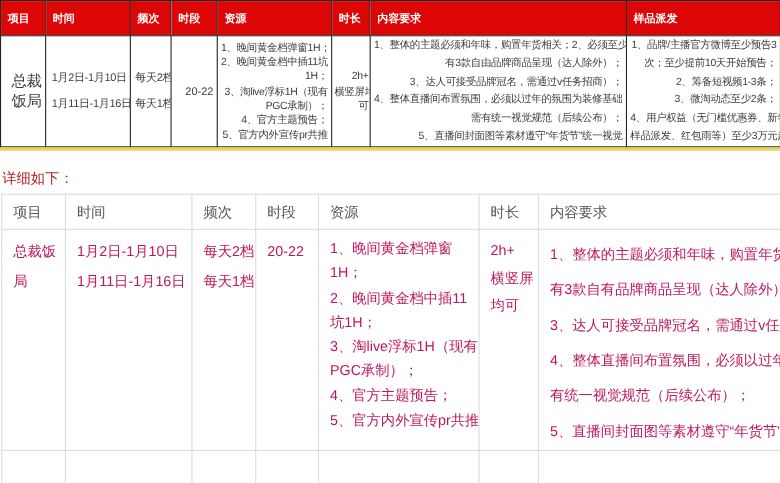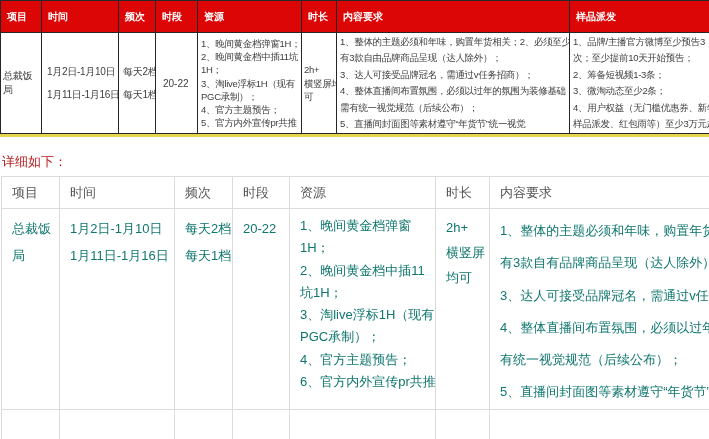--- a/index.html
+++ b/index.html
@@ -9,36 +9,36 @@
   html,body{margin:0;padding:0;}
   body{
     width:709px;height:439px;overflow:hidden;background:#fff;position:relative;
     font-family:"Liberation Sans","DejaVu Sans",sans-serif;
   }
   .page{position:absolute;inset:0;width:709px;height:439px;overflow:hidden;}
 
   
   table{border-collapse:collapse;table-layout:fixed;}
   .t1{position:absolute;top:0;left:0;width:709px;}
-  .t1 th,.t1 td{border:1px solid #262626;overflow:hidden;}
+  .t1 th,.t1 td{border:1px solid #262626;overflow:hidden;text-align:right;}
   .t1 thead tr{height:32px;}
   .t1 thead th{
     background:var(--header-red,#dd0606);color:#fff;font-size:10px;font-weight:bold;
     text-align:left;padding:0 0 0 6px;
   }
   .t1 tbody tr{height:100px;}
   .t1 tbody td{
     font-size:9.5px;color:#3d3d3d;vertical-align:middle;
     padding:1px 3px;letter-spacing:-0.3px;
   }
   .pre{white-space:pre;}
   .lh13{line-height:13.3px;}
   .lh16{line-height:16.4px;}
   .lh23{line-height:23px;}
-  .t1 .proj{padding-left:2px;font-size:10px;letter-spacing:-0.2px;}
+  .t1 .proj{padding-left:2px;font-size:14px;letter-spacing:-0.2px;}
   .t1 .c-time{padding-left:5px;font-size:10px;}
   .t1 .c-freq{padding-left:4px;font-size:10px;}
   .t1 .slot{padding-left:7px;font-size:10px;letter-spacing:0;}
   .t1 .dur{padding-left:2px;padding-right:1px;}
 
   .yellow-bar{
     position:absolute;top:134px;left:0;width:709px;height:3px;
     background:var(--divider-yellow,#e6d44e);
   }
 
@@ -49,21 +49,21 @@
   
   .t2{position:absolute;top:176px;left:1px;width:823px;background:#fff;}
   .t2 th,.t2 td{border:1px solid #dcdcdc;overflow:hidden;}
   .t2 thead tr{height:32px;}
   .t2 thead th{
     font-size:13px;font-weight:normal;color:#555;text-align:left;padding:0 0 0 10px;background:#fff;
   }
   .t2 tbody tr.main{height:194px;}
   .t2 tbody tr.empty{height:30px;}
   .t2 tbody td{
-    font-size:13px;color:#0f766e;vertical-align:top;padding:6px 6px 0 10px;
+    font-size:13px;color:#be185d;vertical-align:top;padding:6px 6px 0 10px;
   }
   .lh22{line-height:22.3px;}
   .lh25{line-height:25px;}
   .lh27{line-height:27px;}
   .lh32{line-height:32.3px;}
 </style>
 </head>
 <body>
 
 <div class="page">
@@ -159,21 +159,21 @@
         <td class="pre lh27">每天2档
 每天1档</td>
         <td class="pre lh27">20-22</td>
         <td class="pre lh22">1、晚间黄金档弹窗
 1H；
 2、晚间黄金档中插11
 坑1H；
 3、淘live浮标1H（现有
 PGC承制）；
 4、官方主题预告；
-6、官方内外宣传pr共推</td>
+5、官方内外宣传pr共推</td>
         <td class="pre lh25">2h+
 横竖屏
 均可</td>
         <td class="pre lh32">1、整体的主题必须和年味，购置年货相关；2、必须至少含
 有3款自有品牌商品呈现（达人除外）；
 3、达人可接受品牌冠名，需通过v任务招商）；
 4、整体直播间布置氛围，必须以过年的氛围为装修基础，需
 有统一视觉规范（后续公布）；
 5、直播间封面图等素材遵守“年货节”统一视觉</td>
       </tr>

